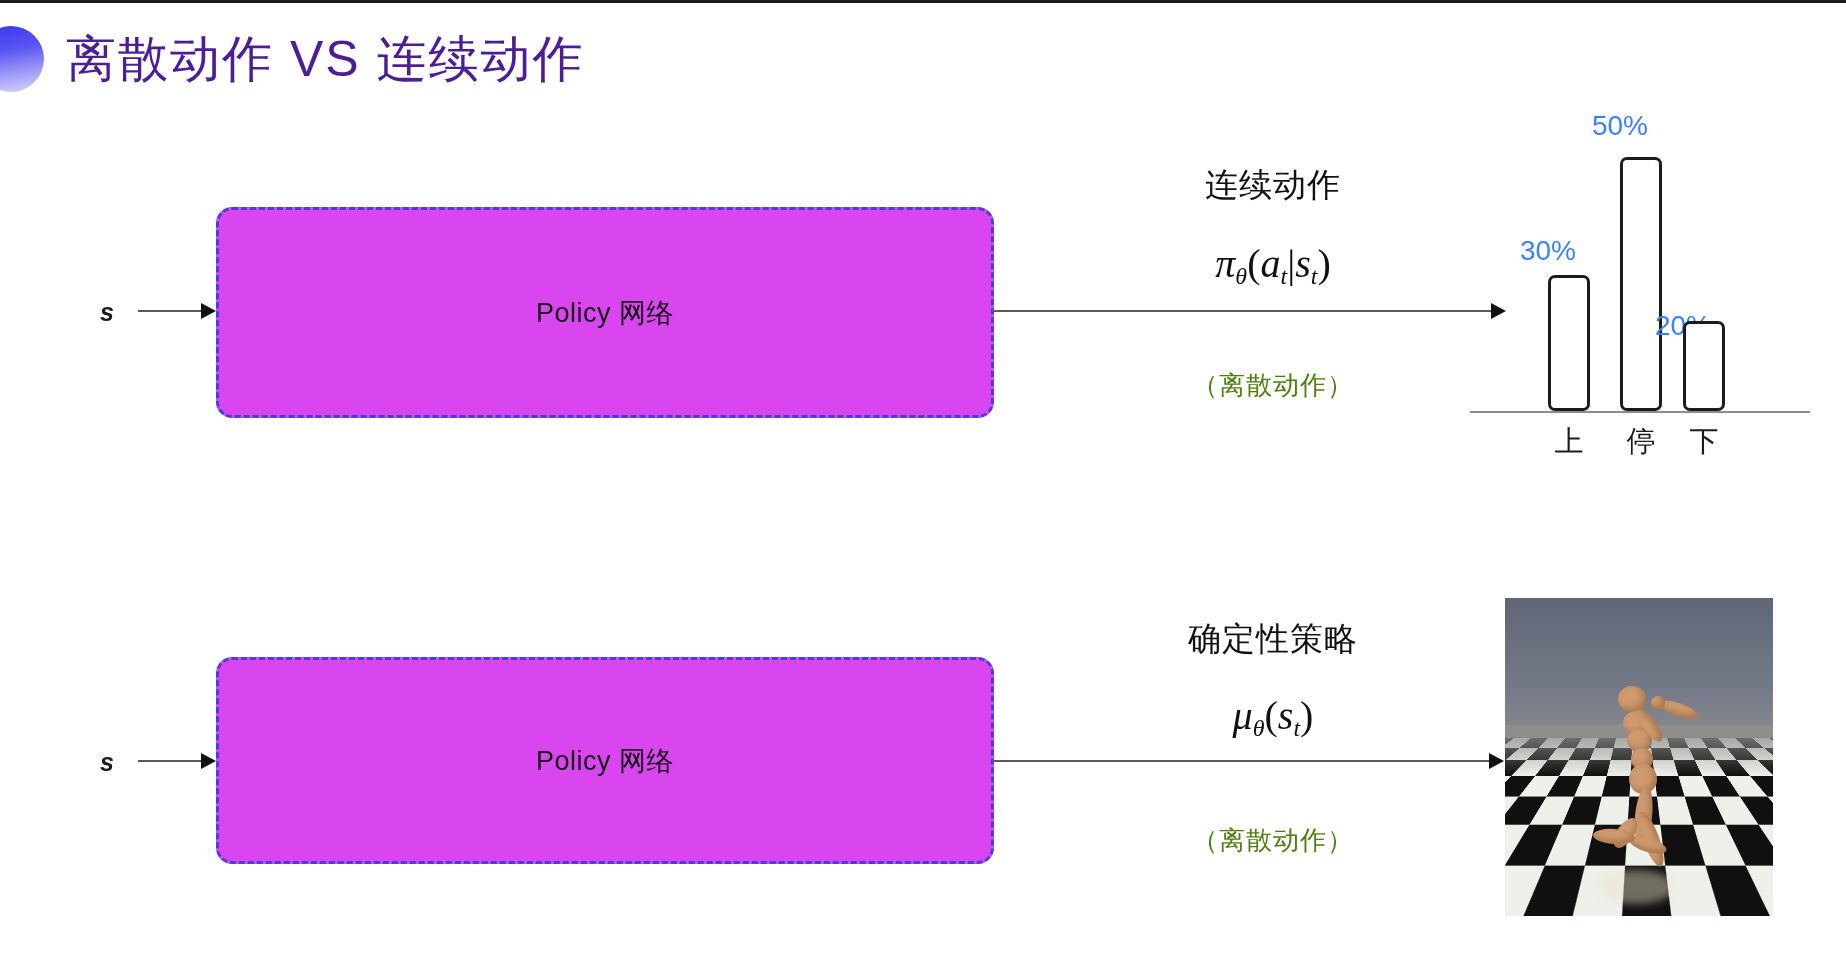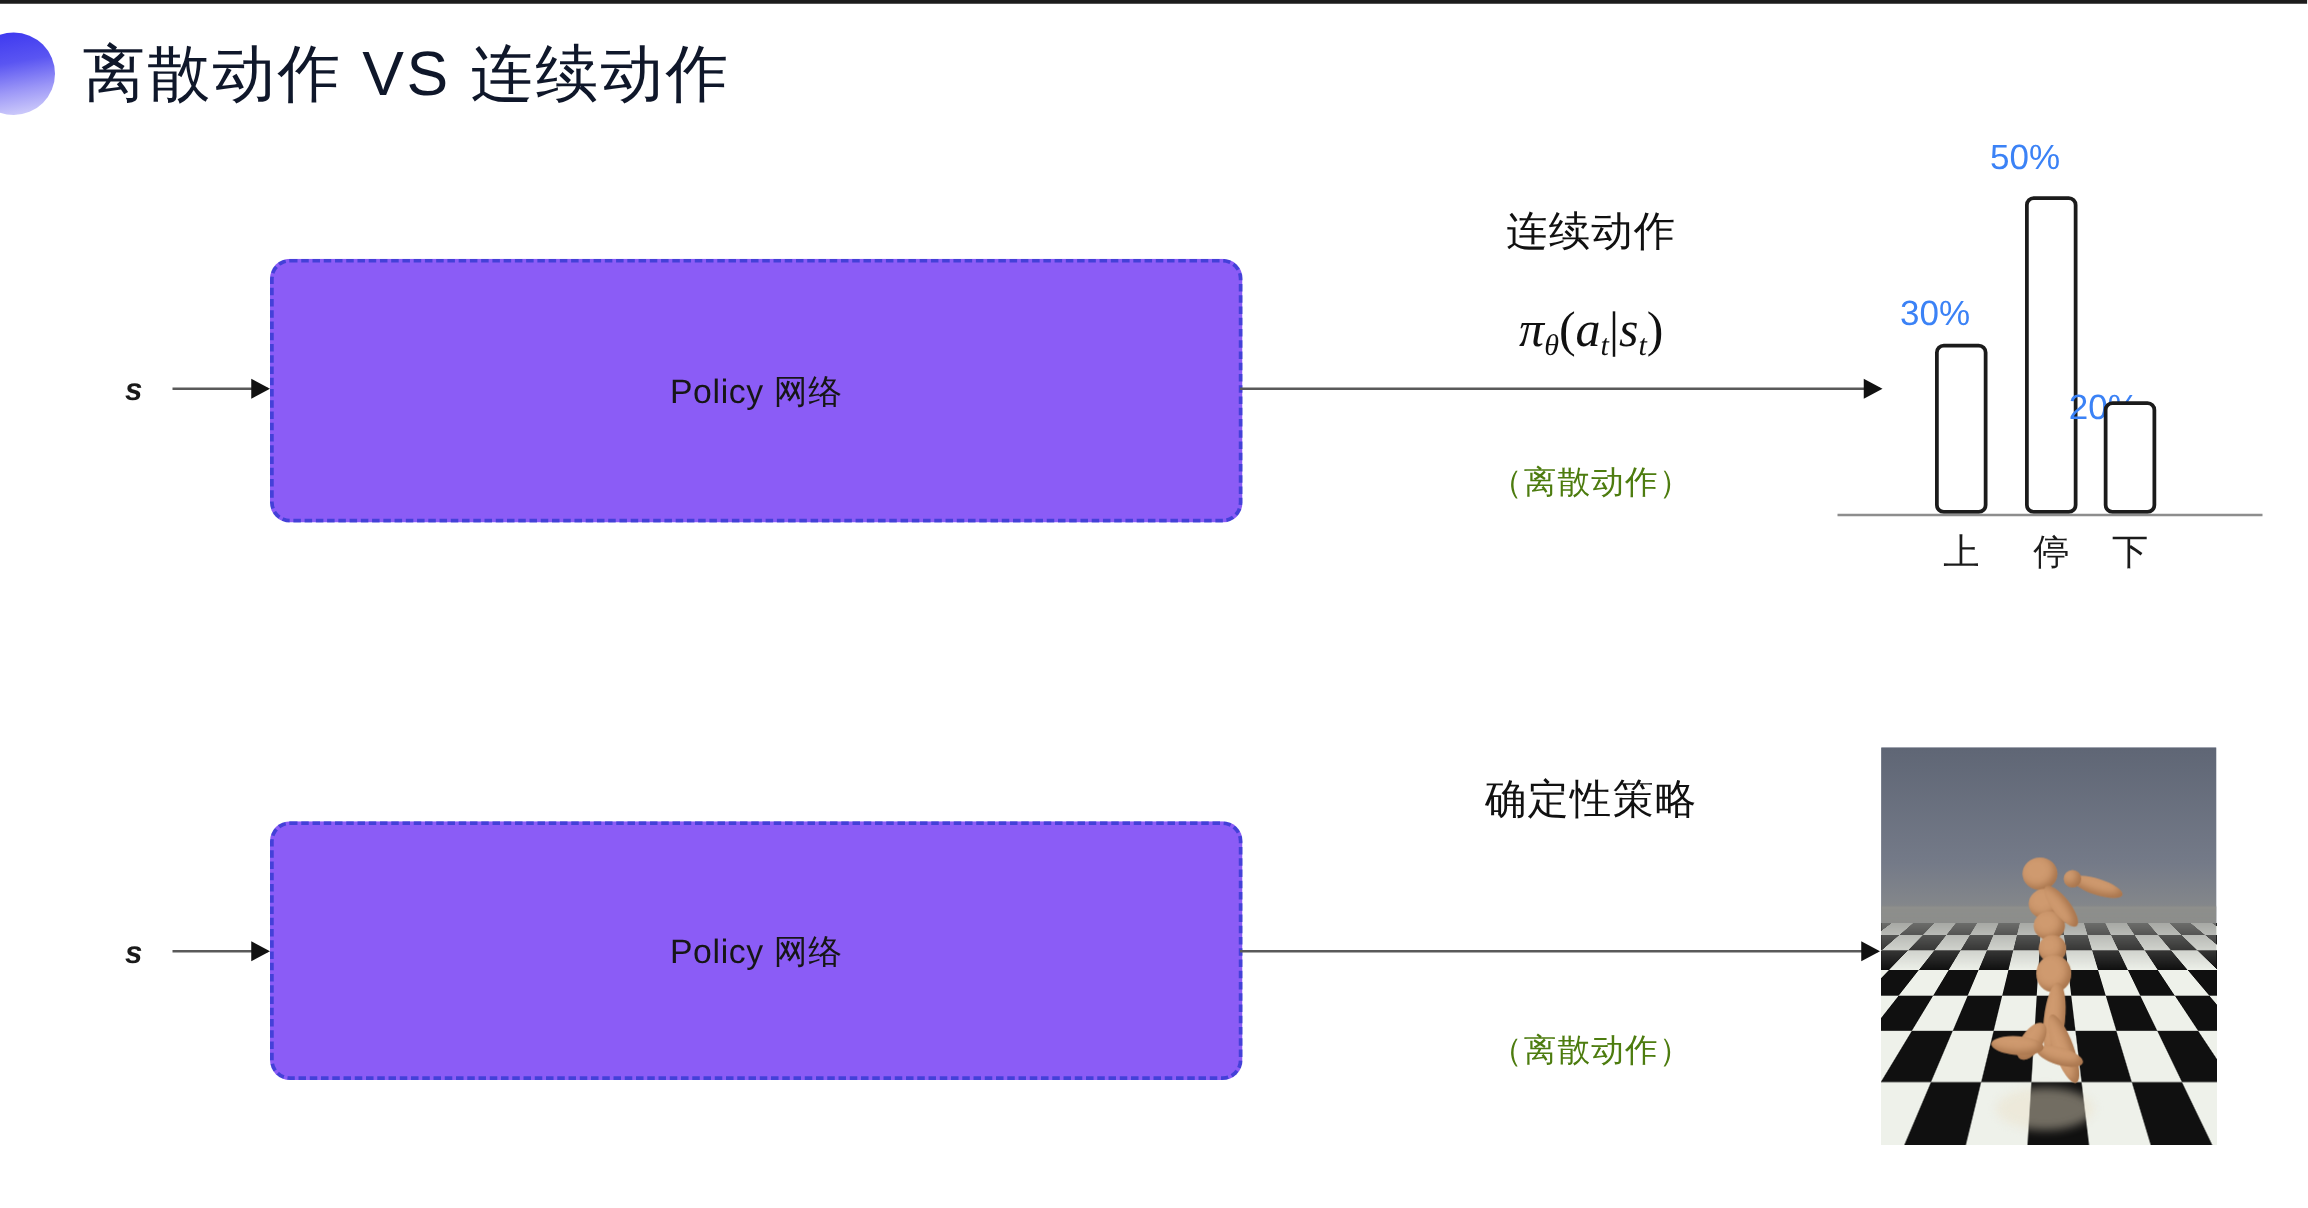--- a/index.html
+++ b/index.html
@@ -36,21 +36,21 @@
     border-radius: 50%;
     background: linear-gradient(170deg, #3a35ef 0%, #5a55f2 38%, #9c97f7 68%, #d9d7fb 100%);
   }
   .title-text {
     position: absolute;
     left: 66px;
     top: 26px;
     font-size: 50px;
     line-height: 66px;
     letter-spacing: 2px;
-    color: #0f172a;
+    color: #4c1d95;
     white-space: nowrap;
   }
 
   
   .state-label {
     position: absolute;
     font-size: 25px;
     font-weight: bold;
     font-style: italic;
     color: #1a1a1a;
@@ -68,21 +68,21 @@
     top: -7px;
     border-top: 8px solid transparent;
     border-bottom: 8px solid transparent;
     border-left: 15px solid #111111;
   }
 
   .policy-box {
     position: absolute;
     border: 3px dashed #4440d8;
     border-radius: 16px;
-    background: #8b5cf6;
+    background: #d946ef;
     display: flex;
     align-items: center;
     justify-content: center;
   }
   .policy-box-label {
     font-size: 27px;
     color: #161616;
     letter-spacing: 0.5px;
   }
 
@@ -244,20 +244,23 @@
   <div class="arrow" style="left:138px; top:760px; width:76px;"></div>
 
   <div class="policy-box" style="left:216px; top:657px; width:772px; height:201px;">
     <span class="policy-box-label">Policy 网络</span>
   </div>
 
   <div class="arrow" style="left:992px; top:760px; width:510px;"></div>
 
   <div class="policy-caption" style="left:1128px; top:617px; width:290px;">确定性策略</div>
 
+  <div class="policy-formula" style="left:1128px; top:692px; width:290px;">
+    <span class="up">μ</span><sub>θ</sub><span class="paren">(</span><span>s</span><sub>t</sub><span class="paren">)</span>
+  </div>
 
   <div class="policy-note" style="left:1128px; top:823px; width:290px;">（离散动作）</div>
 
   <div class="sim" style="left:1505px; top:598px; width:268px; height:318px;">
     <div class="sim-sky"></div>
     <div class="sim-floor"></div>
     <div class="sim-haze"></div>
 
     <div class="limb" style="left:113px; top:88px; width:28px; height:26px;"></div>
     <div class="limb" style="left:118px; top:113px; width:26px; height:24px;"></div>

